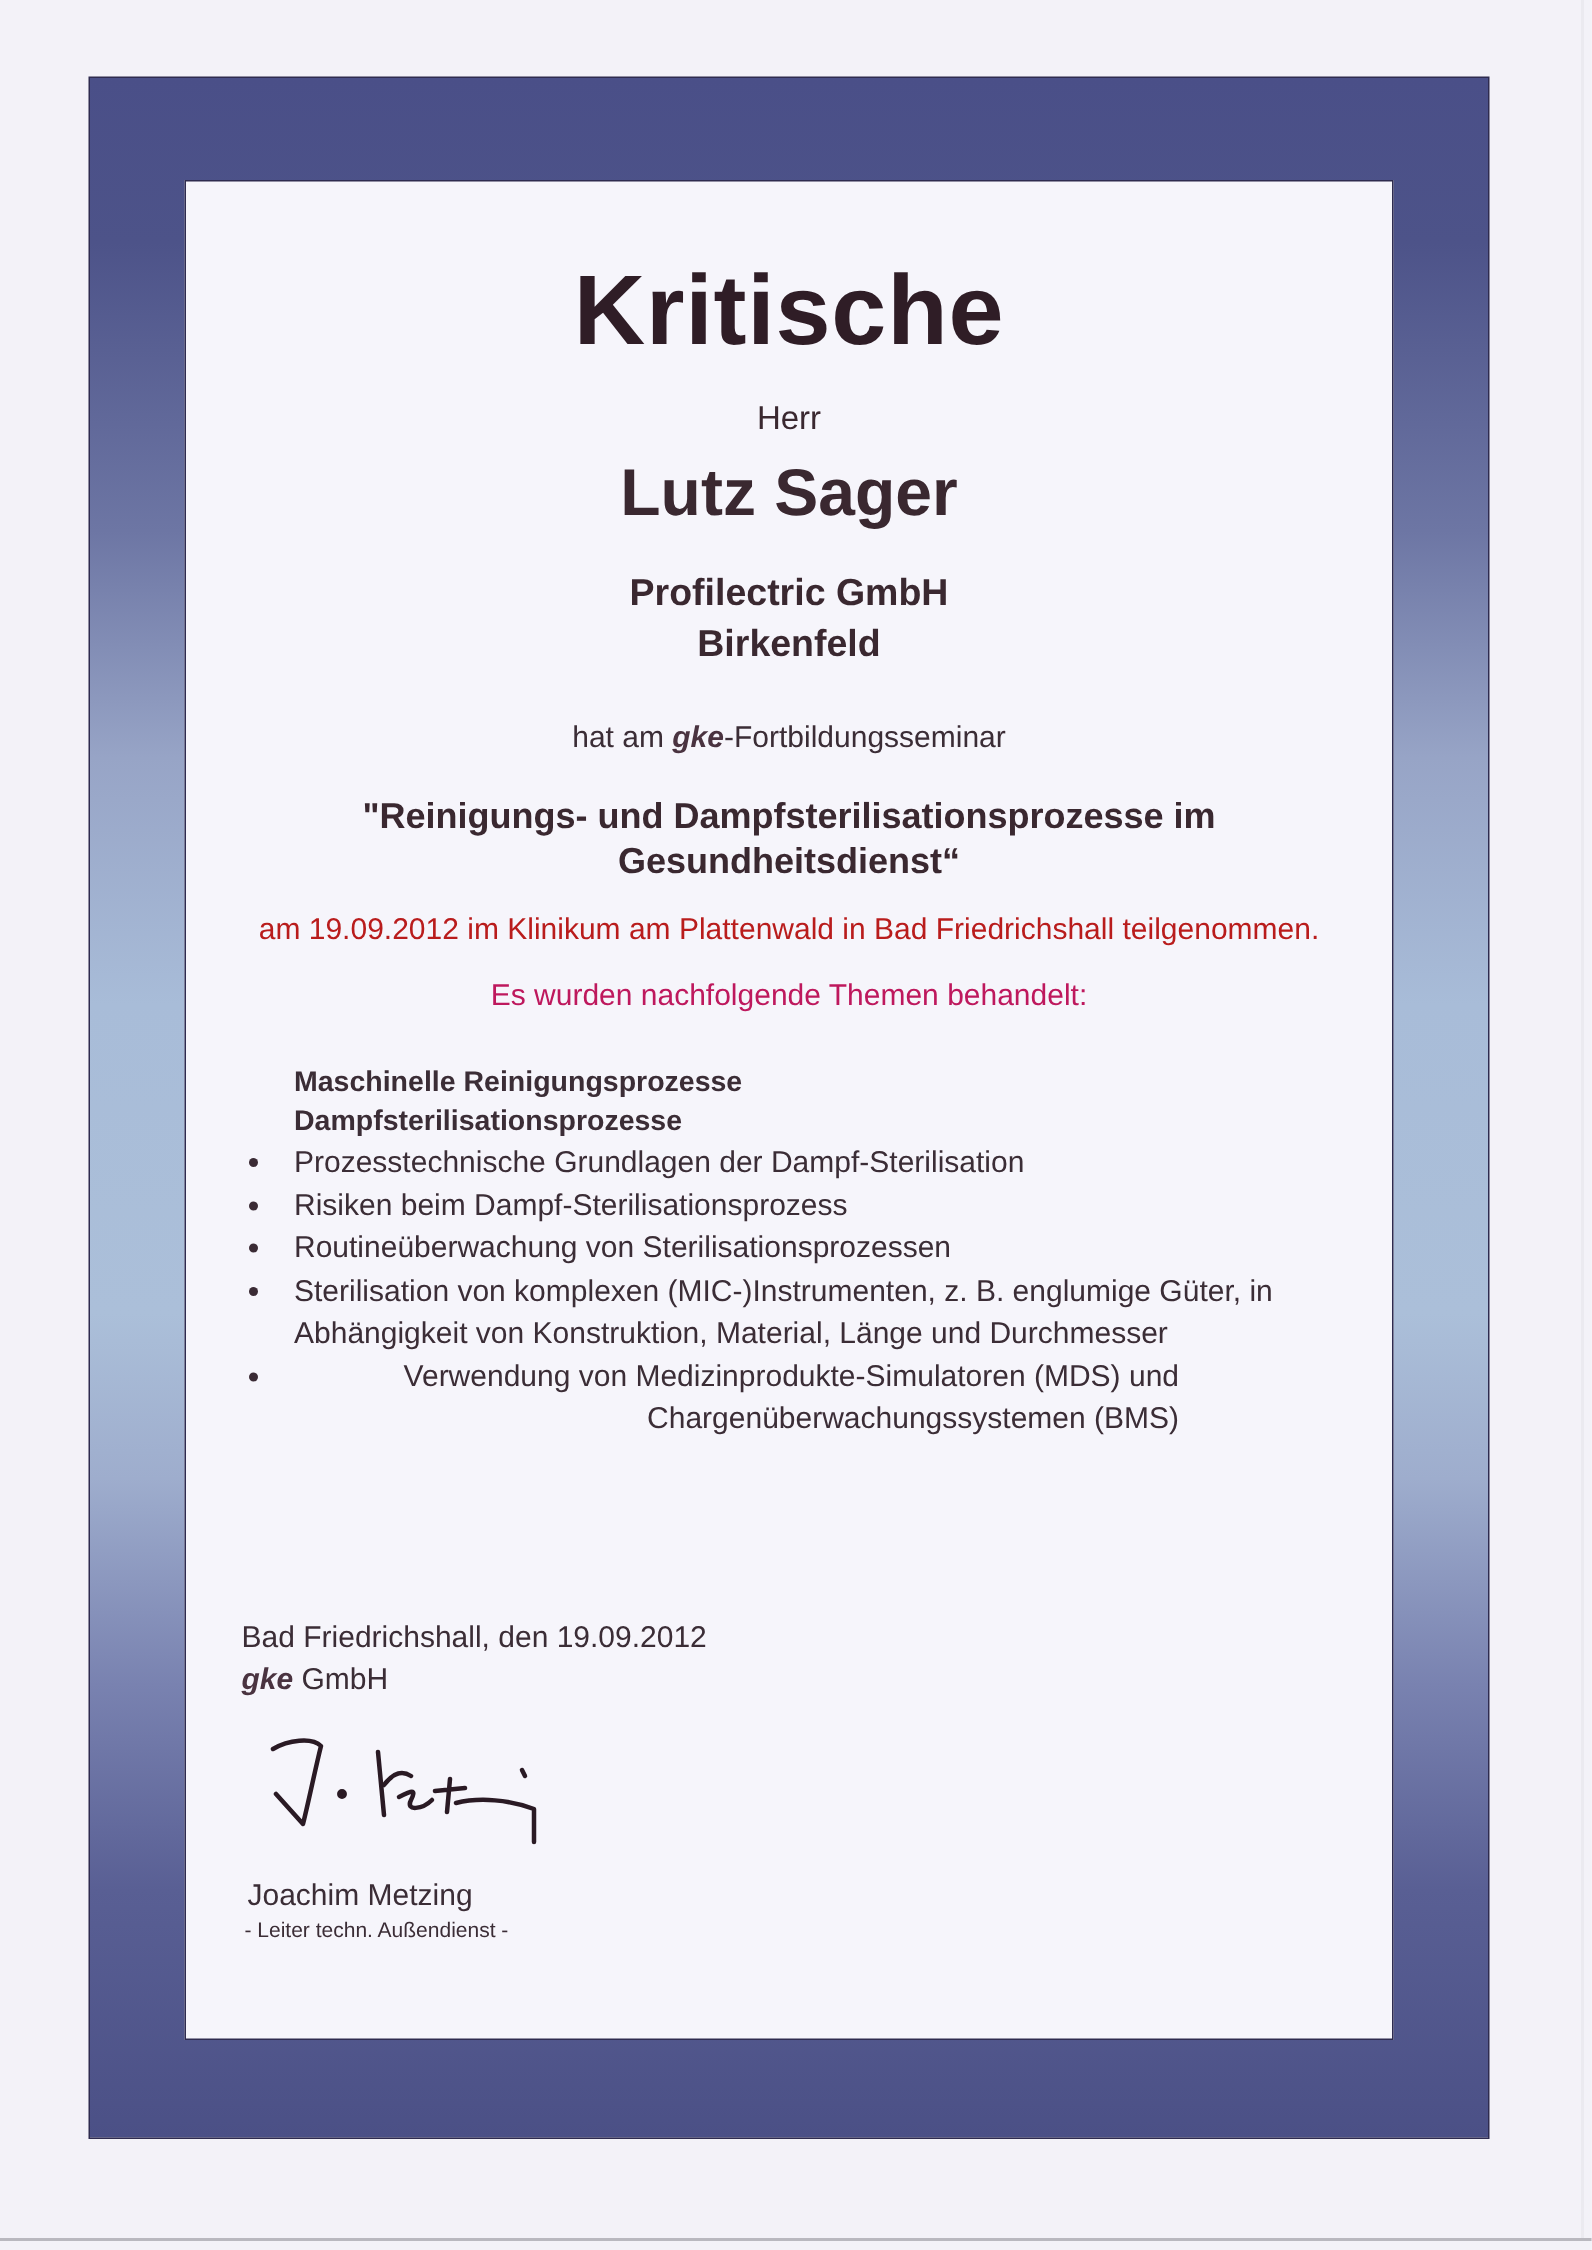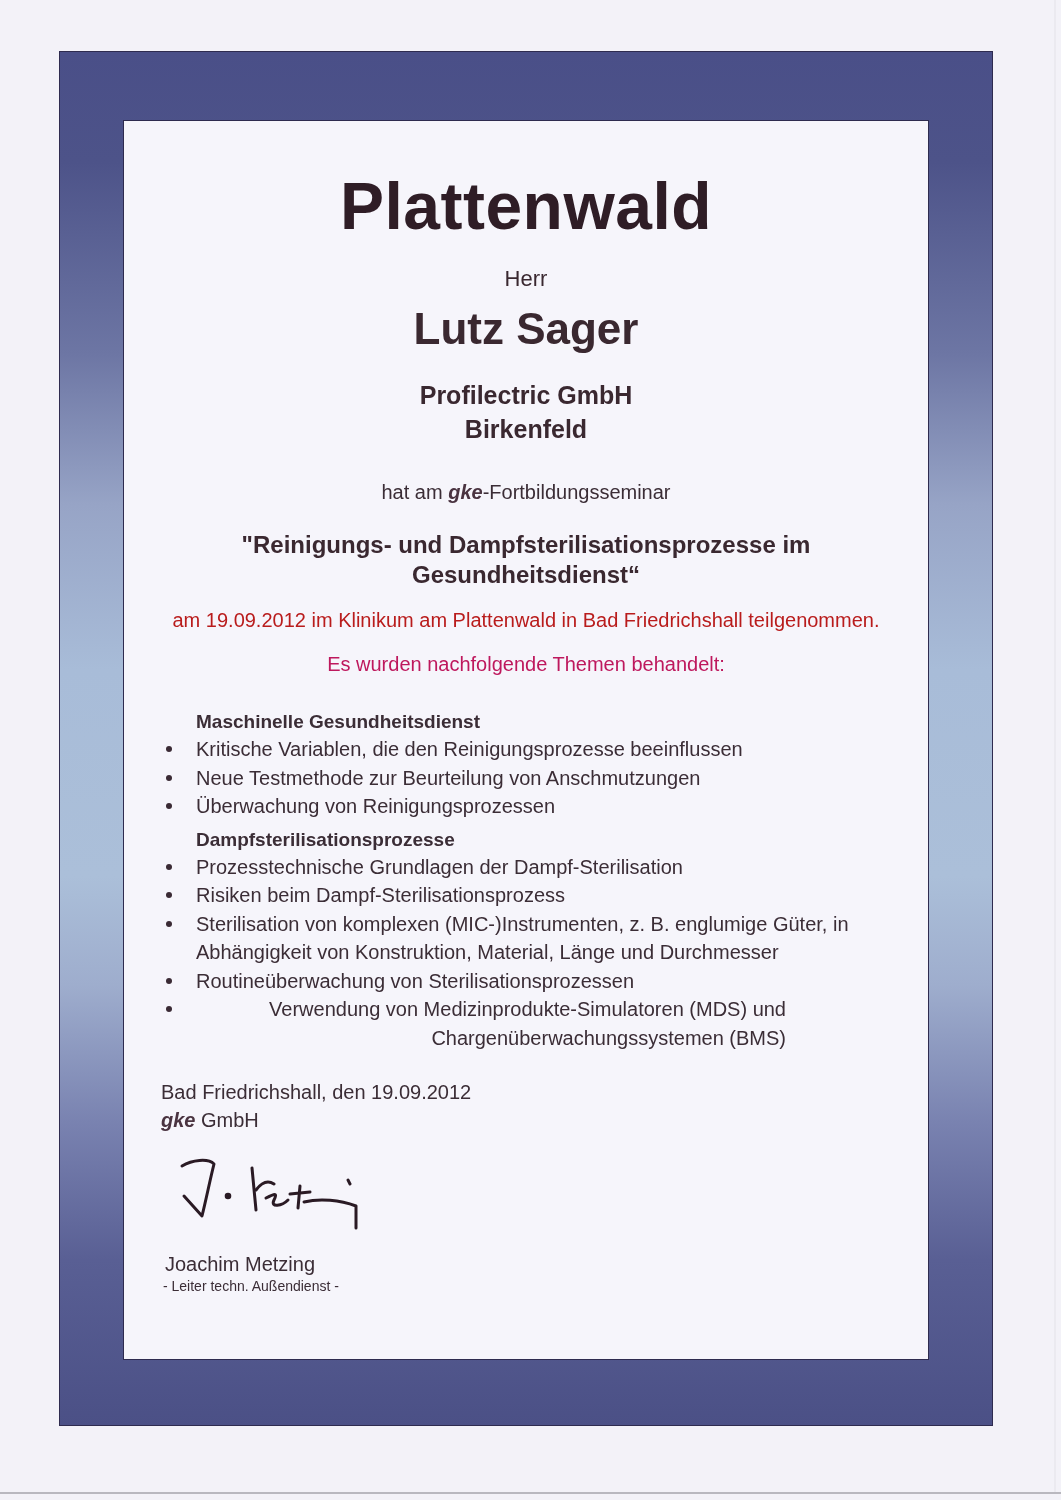--- a/index.html
+++ b/index.html
@@ -66,51 +66,46 @@
 </style>
 </head>
 <body>
 
 <div class="page-right-edge"></div>
 <div class="page-edge"></div>
 
 <div class="frame-outer"></div>
 <div class="frame-inner"></div>
 
-<div class="center title">Plattenwald</div>
+<div class="center title">Kritische</div>
 <div class="center salutation">Herr</div>
 <div class="center name">Lutz Sager</div>
 <div class="center company">
   <div>Profilectric GmbH</div>
   <div>Birkenfeld</div>
 </div>
 
 <div class="center intro"><span>hat am </span><span class="gke">gke</span><span>-Fortbildungsseminar</span></div>
 
 <div class="center seminar">
   <div>"Reinigungs- und Dampfsterilisationsprozesse im</div>
   <div>Gesundheitsdienst“</div>
 </div>
 
 <div class="center date-line">am 19.09.2012 im Klinikum am Plattenwald in Bad Friedrichshall teilgenommen.</div>
 <div class="center topics-intro">Es wurden nachfolgende Themen behandelt:</div>
 
 <div class="topics">
-  <div class="topic-heading">Maschinelle Gesundheitsdienst</div>
-  <ul class="topic-list">
-    <li>Kritische Variablen, die den Reinigungsprozesse beeinflussen</li>
-    <li>Neue Testmethode zur Beurteilung von Anschmutzungen</li>
-    <li>Überwachung von Reinigungsprozessen</li>
-  </ul>
+  <div class="topic-heading">Maschinelle Reinigungsprozesse</div>
   <div class="topic-heading">Dampfsterilisationsprozesse</div>
   <ul class="topic-list">
     <li>Prozesstechnische Grundlagen der Dampf-Sterilisation</li>
     <li>Risiken beim Dampf-Sterilisationsprozess</li>
+    <li>Routineüberwachung von Sterilisationsprozessen</li>
     <li style="width:690px;">Sterilisation von komplexen (MIC-)Instrumenten, z. B. englumige Güter, in Abhängigkeit von Konstruktion, Material, Länge und Durchmesser</li>
-    <li>Routineüberwachung von Sterilisationsprozessen</li>
     <li style="width:590px;text-align:right;">Verwendung von Medizinprodukte-Simulatoren (MDS) und Chargenüberwachungssystemen (BMS)</li>
   </ul>
 </div>
 
 <div class="place-date">Bad Friedrichshall, den 19.09.2012</div>
 <div class="org"><span class="gke">gke</span><span> GmbH</span></div>
 
 <svg class="signature" viewBox="0 0 210 85" xmlns="http://www.w3.org/2000/svg">
   <g fill="none" stroke="#2a1a24" stroke-width="3" stroke-linecap="round" stroke-linejoin="round">
     <path d="M12 16 C 22 10, 38 8, 44 14 C 40 30, 36 50, 32 66 L 14 46"></path>

